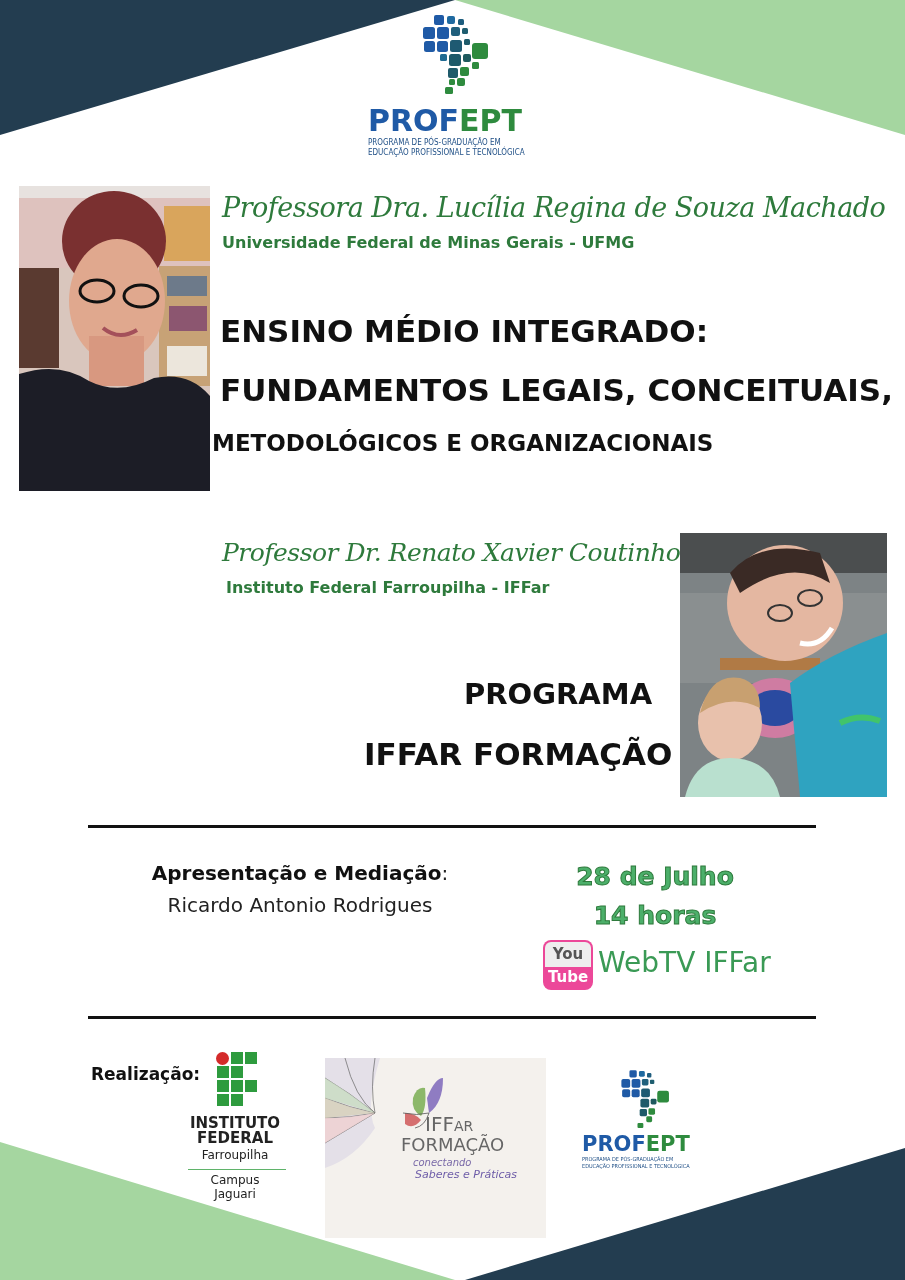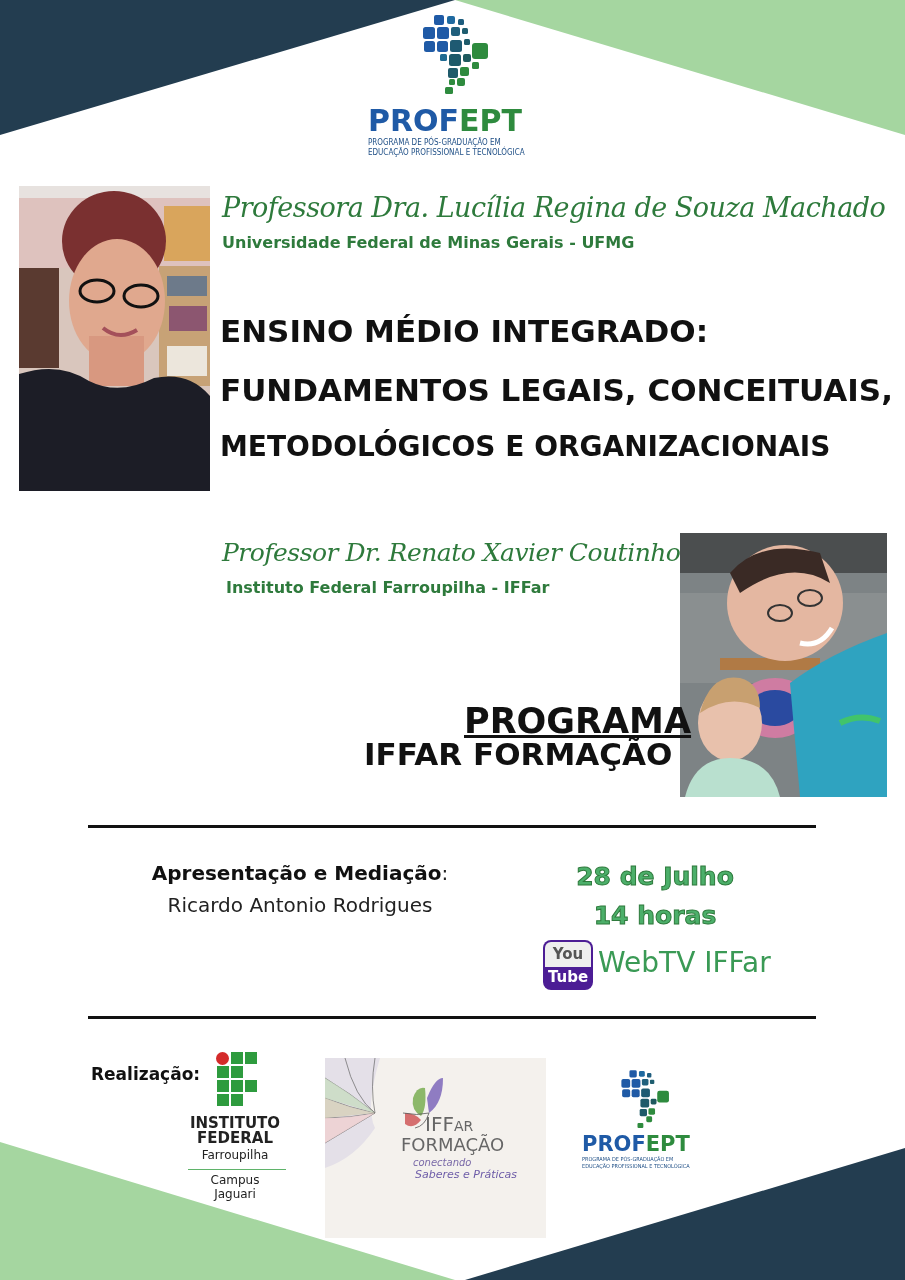--- a/index.html
+++ b/index.html
@@ -35,21 +35,21 @@
   .rule { position: absolute; height: 3px; background: #111; }
 
   .mediation { position: absolute; text-align: center; width: 400px; }
   .mediation .lbl { font-weight: bold; font-size: 20px; color: #111; }
   .mediation .person { font-size: 20px; color: #222; font-weight: normal; line-height: 30px; }
 
   .event { position: absolute; color: #4caf6a; font-weight: bold; text-align: center;
     -webkit-text-stroke: 1px #2e7a3c; }
   .webtv { position: absolute; color: #3a9a55; font-size: 28px; white-space: nowrap; }
 
-  .yt { position: absolute; width: 50px; height: 50px; border-radius: 8px; background: #4c1d95; overflow: hidden; }
+  .yt { position: absolute; width: 50px; height: 50px; border-radius: 8px; background: #ec4899; overflow: hidden; }
   .yt .top { height: 25px; background: #eeeeee; margin: 2px 2px 0 2px; border-radius: 6px 6px 0 0;
     color: #555; font-weight: bold; font-size: 15px; text-align: center; line-height: 25px; }
   .yt .bot { color: #fff; font-weight: bold; font-size: 15px; text-align: center; line-height: 21px; }
 
   .realizacao { position: absolute; font-weight: bold; font-size: 17px; color: #111; }
 
   .if-logo { position: absolute; }
   .if-sq { position: absolute; width: 12px; height: 12px; background: #2e9b3e; }
   .if-circ { position: absolute; width: 13px; height: 13px; border-radius: 50%; background: #d42a2a; }
   .if-text { position: absolute; text-align: center; width: 110px; color: #222; }
@@ -118,21 +118,21 @@
     <path d="M84,142 Q100,155 118,144" stroke="#a4505a" stroke-width="4" fill="none"></path>
     <path d="M0,188 Q40,175 70,195 Q100,210 135,192 Q170,185 191,210 L191,305 L0,305 Z" fill="#1c1d26"></path>
   </svg>
 </div>
 
 <div class="script-name" style="left:222px; top:192px; font-size:27px;">Professora Dra. Lucília Regina de Souza Machado</div>
 <div class="inst" style="left:222px; top:233px; font-size:16px;">Universidade Federal de Minas Gerais - UFMG</div>
 
 <div class="headline" style="left:220px; top:313px; font-size:31px;">ENSINO MÉDIO INTEGRADO:</div>
 <div class="headline" style="left:220px; top:372px; font-size:31px;">FUNDAMENTOS LEGAIS, CONCEITUAIS,</div>
-<div class="headline" style="left:220px; top:430px; font-size:28px;">METODOLÓGICOS E ORGANIZACIONAIS</div>
+<div class="headline" style="left:212px; top:430px; font-size:23px;">METODOLÓGICOS E ORGANIZACIONAIS</div>
 
 <div class="script-name" style="left:222px; top:538px; font-size:25px;">Professor Dr. Renato Xavier Coutinho</div>
 <div class="inst" style="left:226px; top:578px; font-size:16px;">Instituto Federal Farroupilha - IFFar</div>
 
 <div class="photo" style="left:680px; top:533px; width:207px; height:264px;">
   <svg width="207" height="264" viewBox="0 0 207 264">
     <rect width="207" height="264" fill="#7d8385"></rect>
     <rect x="0" y="0" width="207" height="40" fill="#4b4e4f"></rect>
     <rect x="0" y="60" width="207" height="90" fill="#8a8f90"></rect>
     <rect x="40" y="125" width="100" height="12" fill="#b07a45"></rect>
@@ -144,21 +144,21 @@
     <ellipse cx="130" cy="65" rx="12" ry="8" fill="none" stroke="#333" stroke-width="2"></ellipse>
     <path d="M120,110 Q140,115 152,95" stroke="#fff" stroke-width="5" fill="none"></path>
     <path d="M110,150 Q150,120 207,100 L207,264 L120,264 Z" fill="#2fa3c0"></path>
     <path d="M160,190 Q180,180 200,188" stroke="#41c46b" stroke-width="6" fill="none"></path>
     <ellipse cx="50" cy="190" rx="32" ry="38" fill="#e8c1ac"></ellipse>
     <path d="M20,180 Q30,140 60,145 Q80,150 80,175 Q50,160 20,180 Z" fill="#c8a070"></path>
     <path d="M5,264 Q15,225 50,225 Q90,225 100,264 Z" fill="#b9e0cf"></path>
   </svg>
 </div>
 
-<div class="headline" style="left:464px; top:701px; font-size:35px;text-decoration:underline;">PROGRAMA</div>
+<div class="headline" style="left:464px; top:677px; font-size:29px;">PROGRAMA</div>
 <div class="headline" style="left:364px; top:736px; font-size:31px;">IFFAR FORMAÇÃO</div>
 
 <div class="rule" style="left:88px; top:825px; width:728px;"></div>
 
 <div class="mediation" style="left:100px; top:858px;">
   <div style="line-height:30px;">
     <span class="lbl">Apresentação e Mediação</span><span class="person">:</span>
   </div>
   <div class="person">Ricardo Antonio Rodrigues</div>
 </div>

